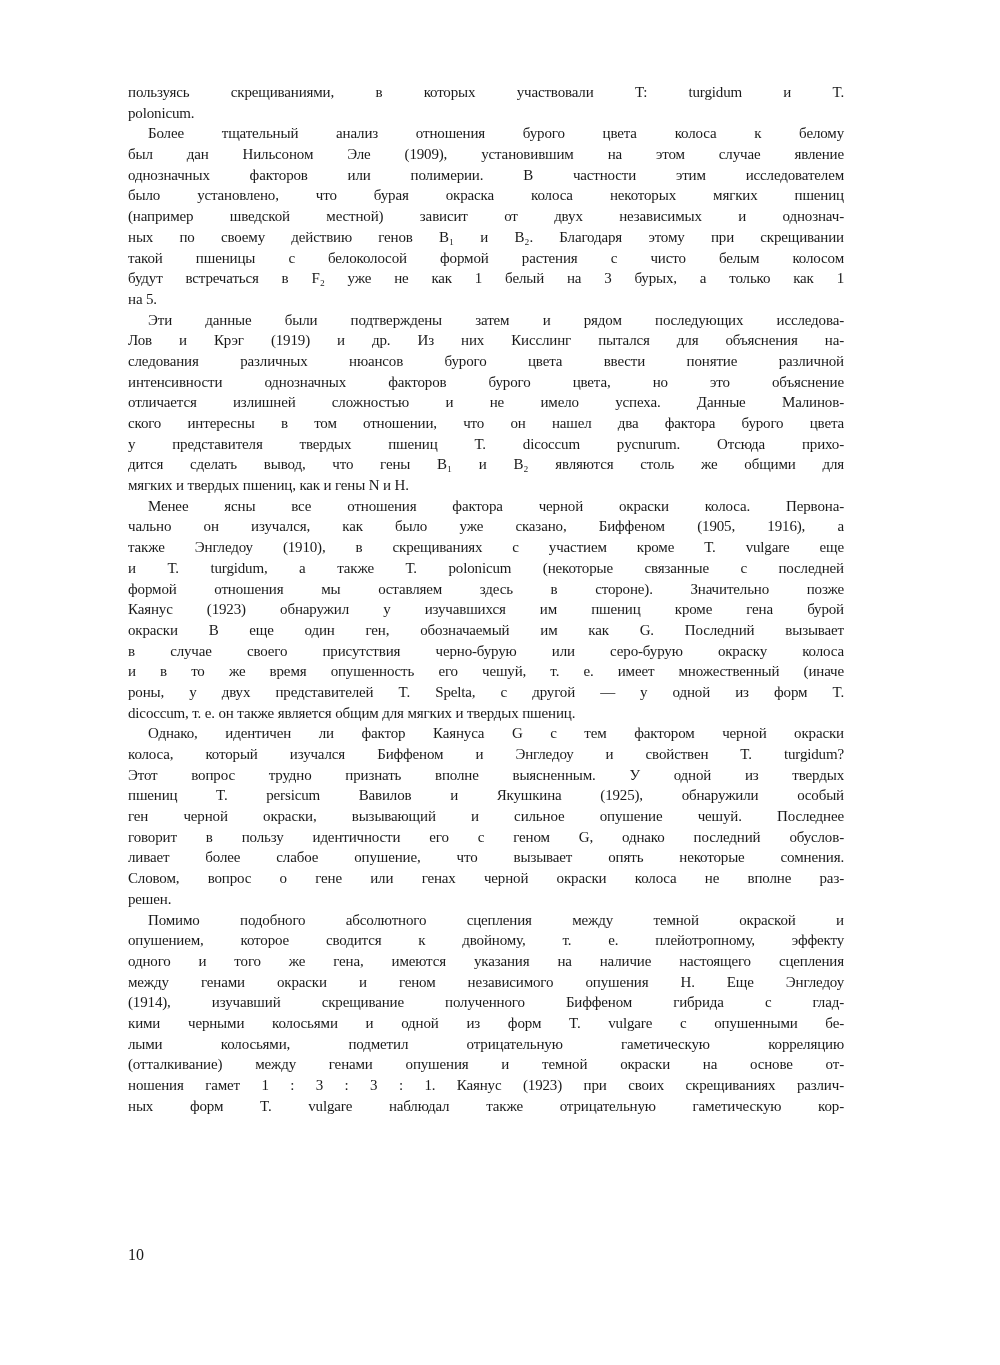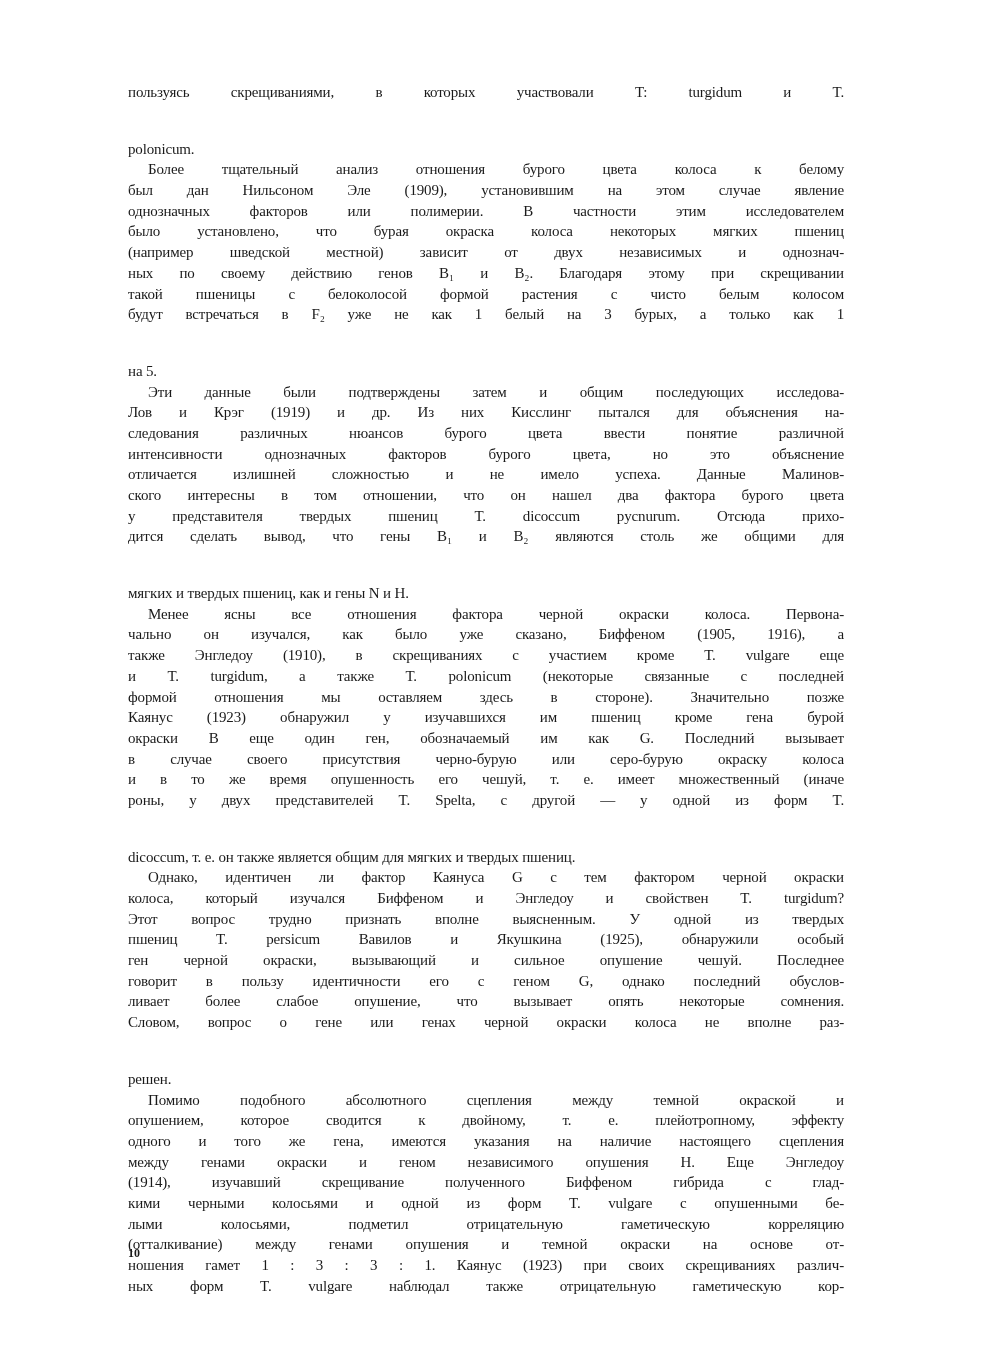--- a/index.html
+++ b/index.html
@@ -26,50 +26,49 @@
       line-height: 20.7px;
       font-size: 15px;
       white-space: nowrap;
       text-align: justify;
       text-align-last: justify;
       letter-spacing: -0.15px;
       font-stretch: condensed;
     }
     .line.last {
       text-align-last: left;
-      margin-top: 36px;
     }
     .line.indent {
       padding-left: 20px;
     }
     .page-number {
       position: absolute;
       left: 128px;
       top: 1246px;
-      font-size: 12px;
-      font-weight: bold;
+      font-size: 16px;
+      font-weight: normal;
       font-family: "Liberation Serif", serif;
     }
   </style>
 </head>
 <body>
 
 <div class="page" id="page-body">
     <div class="line">пользуясь скрещиваниями, в которых участвовали T: turgidum и T.</div>
     <div class="line last">polonicum.</div>
     <div class="line indent">Более тщательный анализ отношения бурого цвета колоса к белому</div>
     <div class="line">был дан Нильсоном Эле (1909), установившим на этом случае явление</div>
     <div class="line">однозначных факторов или полимерии. В частности этим исследователем</div>
     <div class="line">было установлено, что бурая окраска колоса некоторых мягких пшениц</div>
     <div class="line">(например шведской местной) зависит от двух независимых и однознач-</div>
     <div class="line">ных по своему действию генов B₁ и B₂. Благодаря этому при скрещивании</div>
     <div class="line">такой пшеницы с белоколосой формой растения с чисто белым колосом</div>
     <div class="line">будут встречаться в F₂ уже не как 1 белый на 3 бурых, а только как 1</div>
     <div class="line last">на 5.</div>
-    <div class="line indent">Эти данные были подтверждены затем и общим последующих исследова-</div>
+    <div class="line indent">Эти данные были подтверждены затем и рядом последующих исследова-</div>
     <div class="line">Лов и Крэг (1919) и др. Из них Кисслинг пытался для объяснения на-</div>
     <div class="line">следования различных нюансов бурого цвета ввести понятие различной</div>
     <div class="line">интенсивности однозначных факторов бурого цвета, но это объяснение</div>
     <div class="line">отличается излишней сложностью и не имело успеха. Данные Малинов-</div>
     <div class="line">ского интересны в том отношении, что он нашел два фактора бурого цвета</div>
     <div class="line">у представителя твердых пшениц T. dicoccum pycnurum. Отсюда прихо-</div>
     <div class="line">дится сделать вывод, что гены B₁ и B₂ являются столь же общими для</div>
     <div class="line last">мягких и твердых пшениц, как и гены N и H.</div>
     <div class="line indent">Менее ясны все отношения фактора черной окраски колоса. Первона-</div>
     <div class="line">чально он изучался, как было уже сказано, Биффеном (1905, 1916), а</div>

